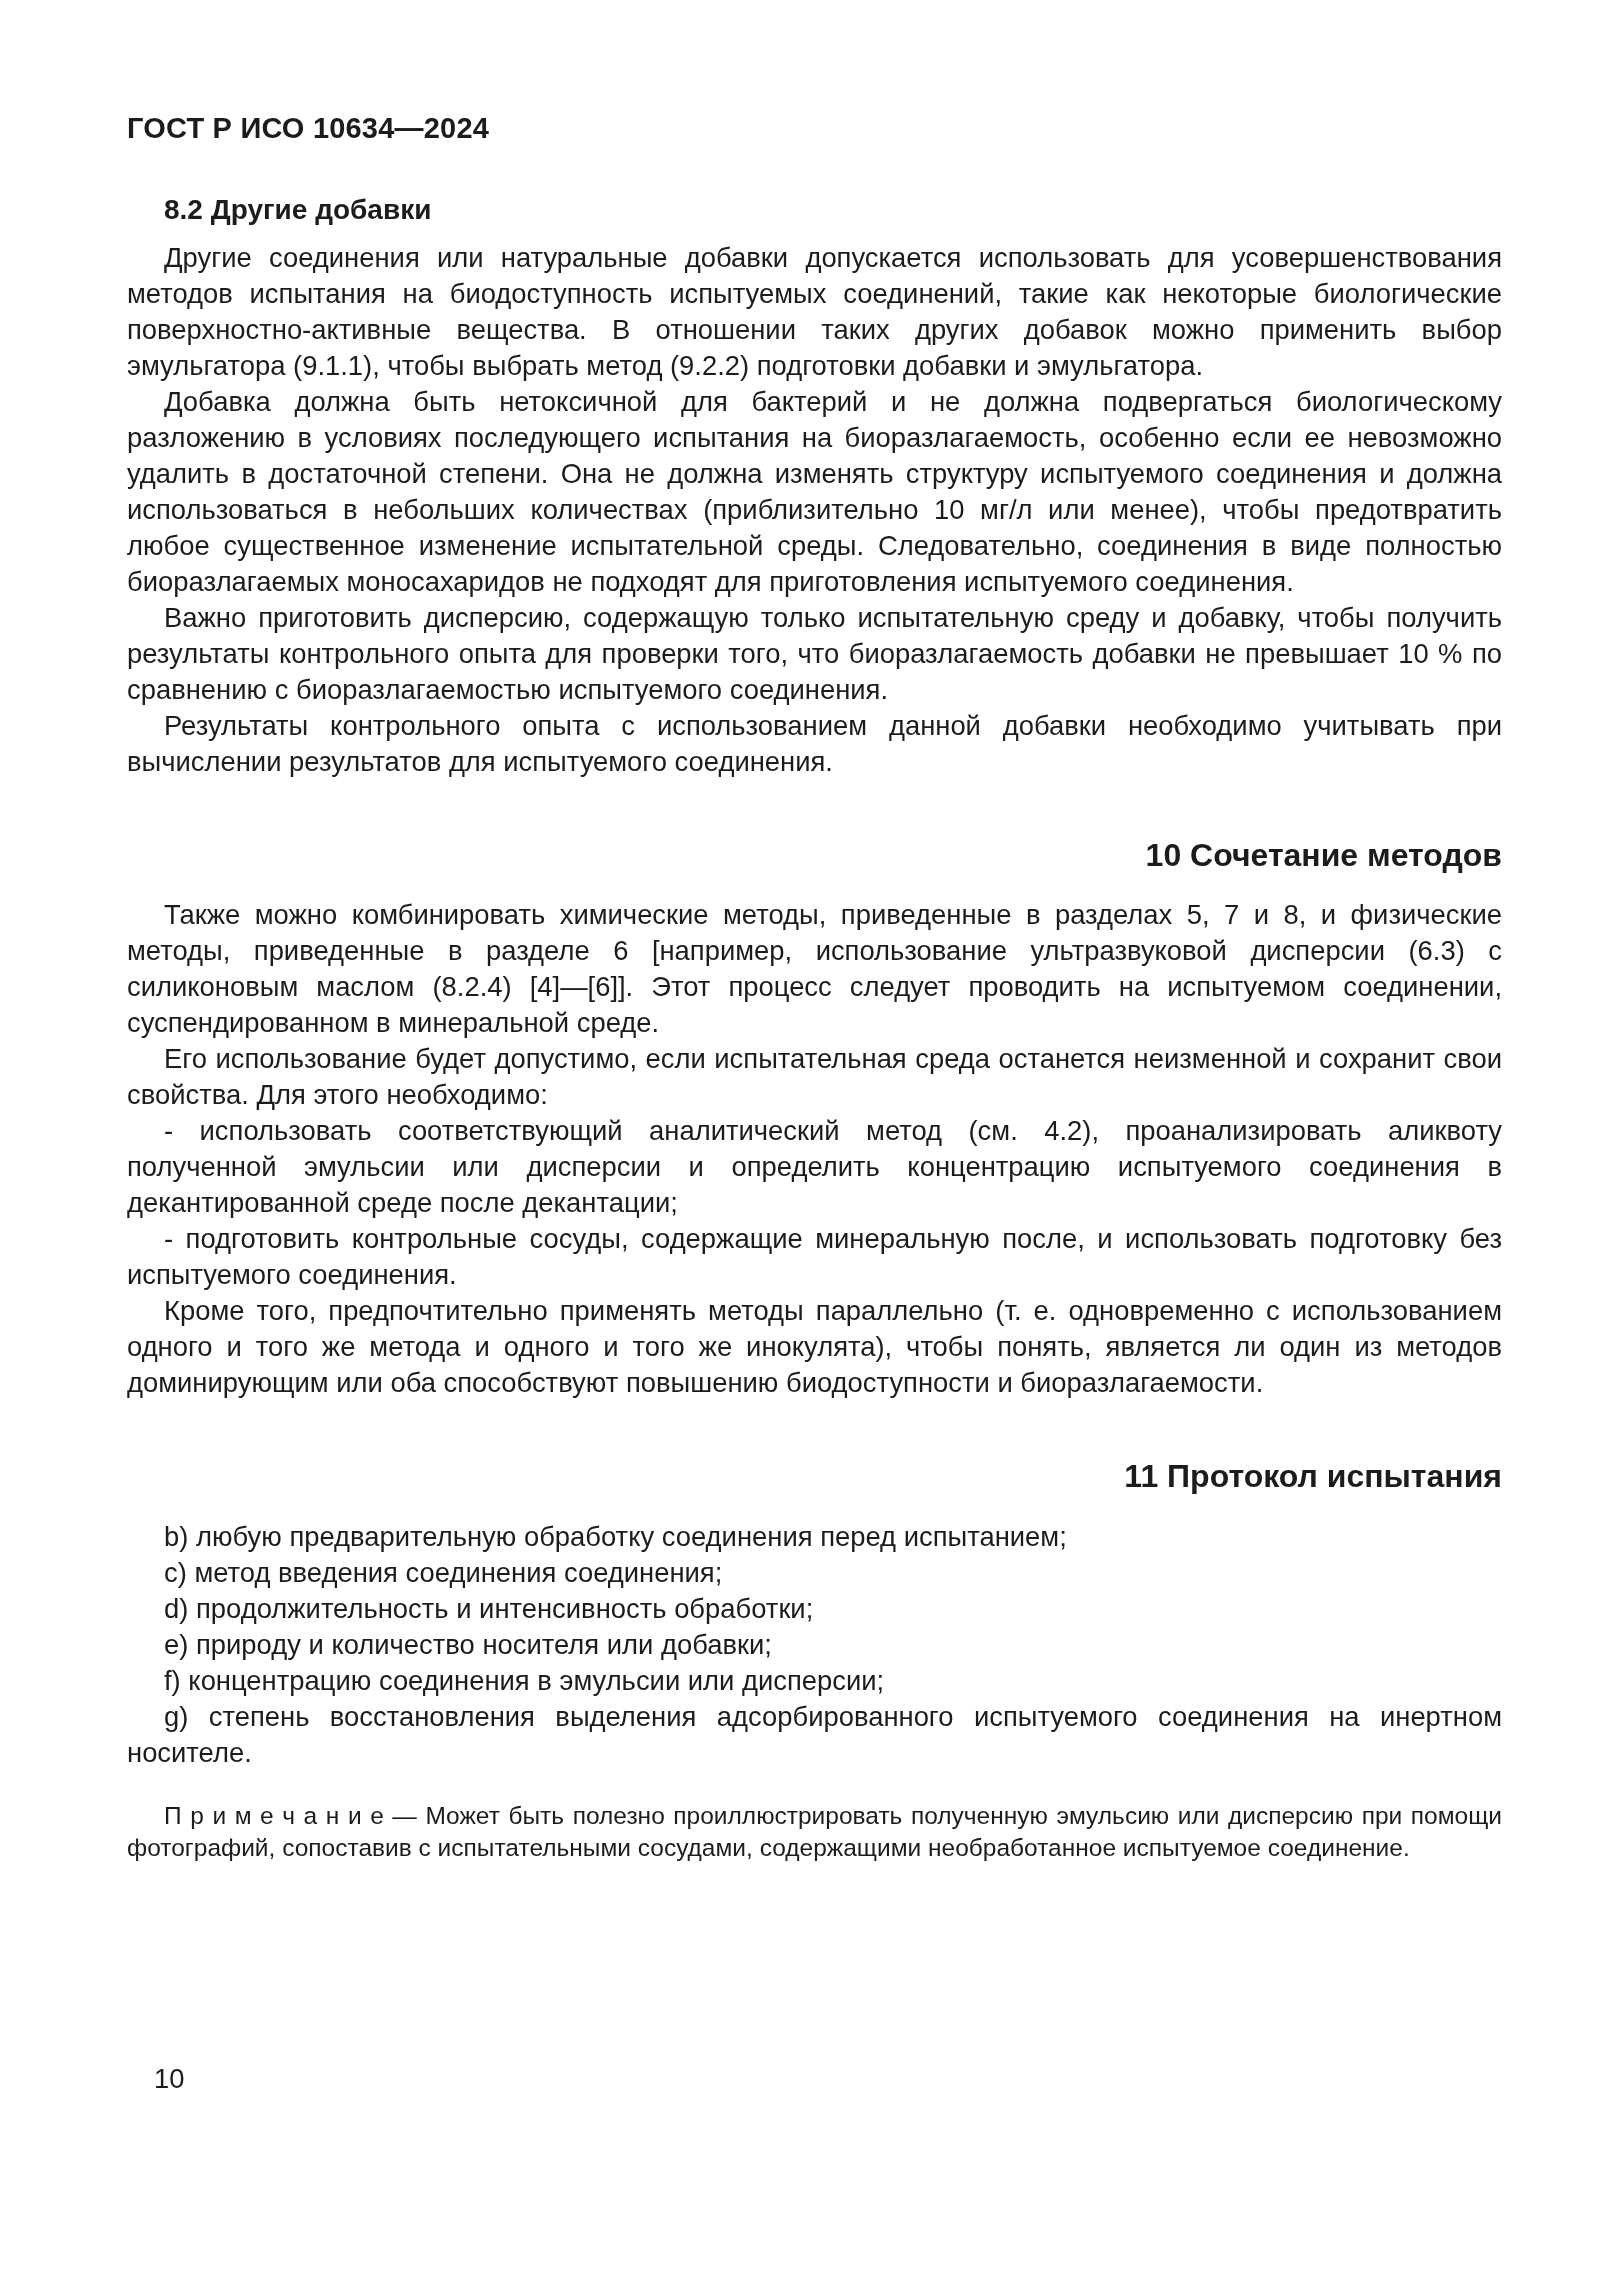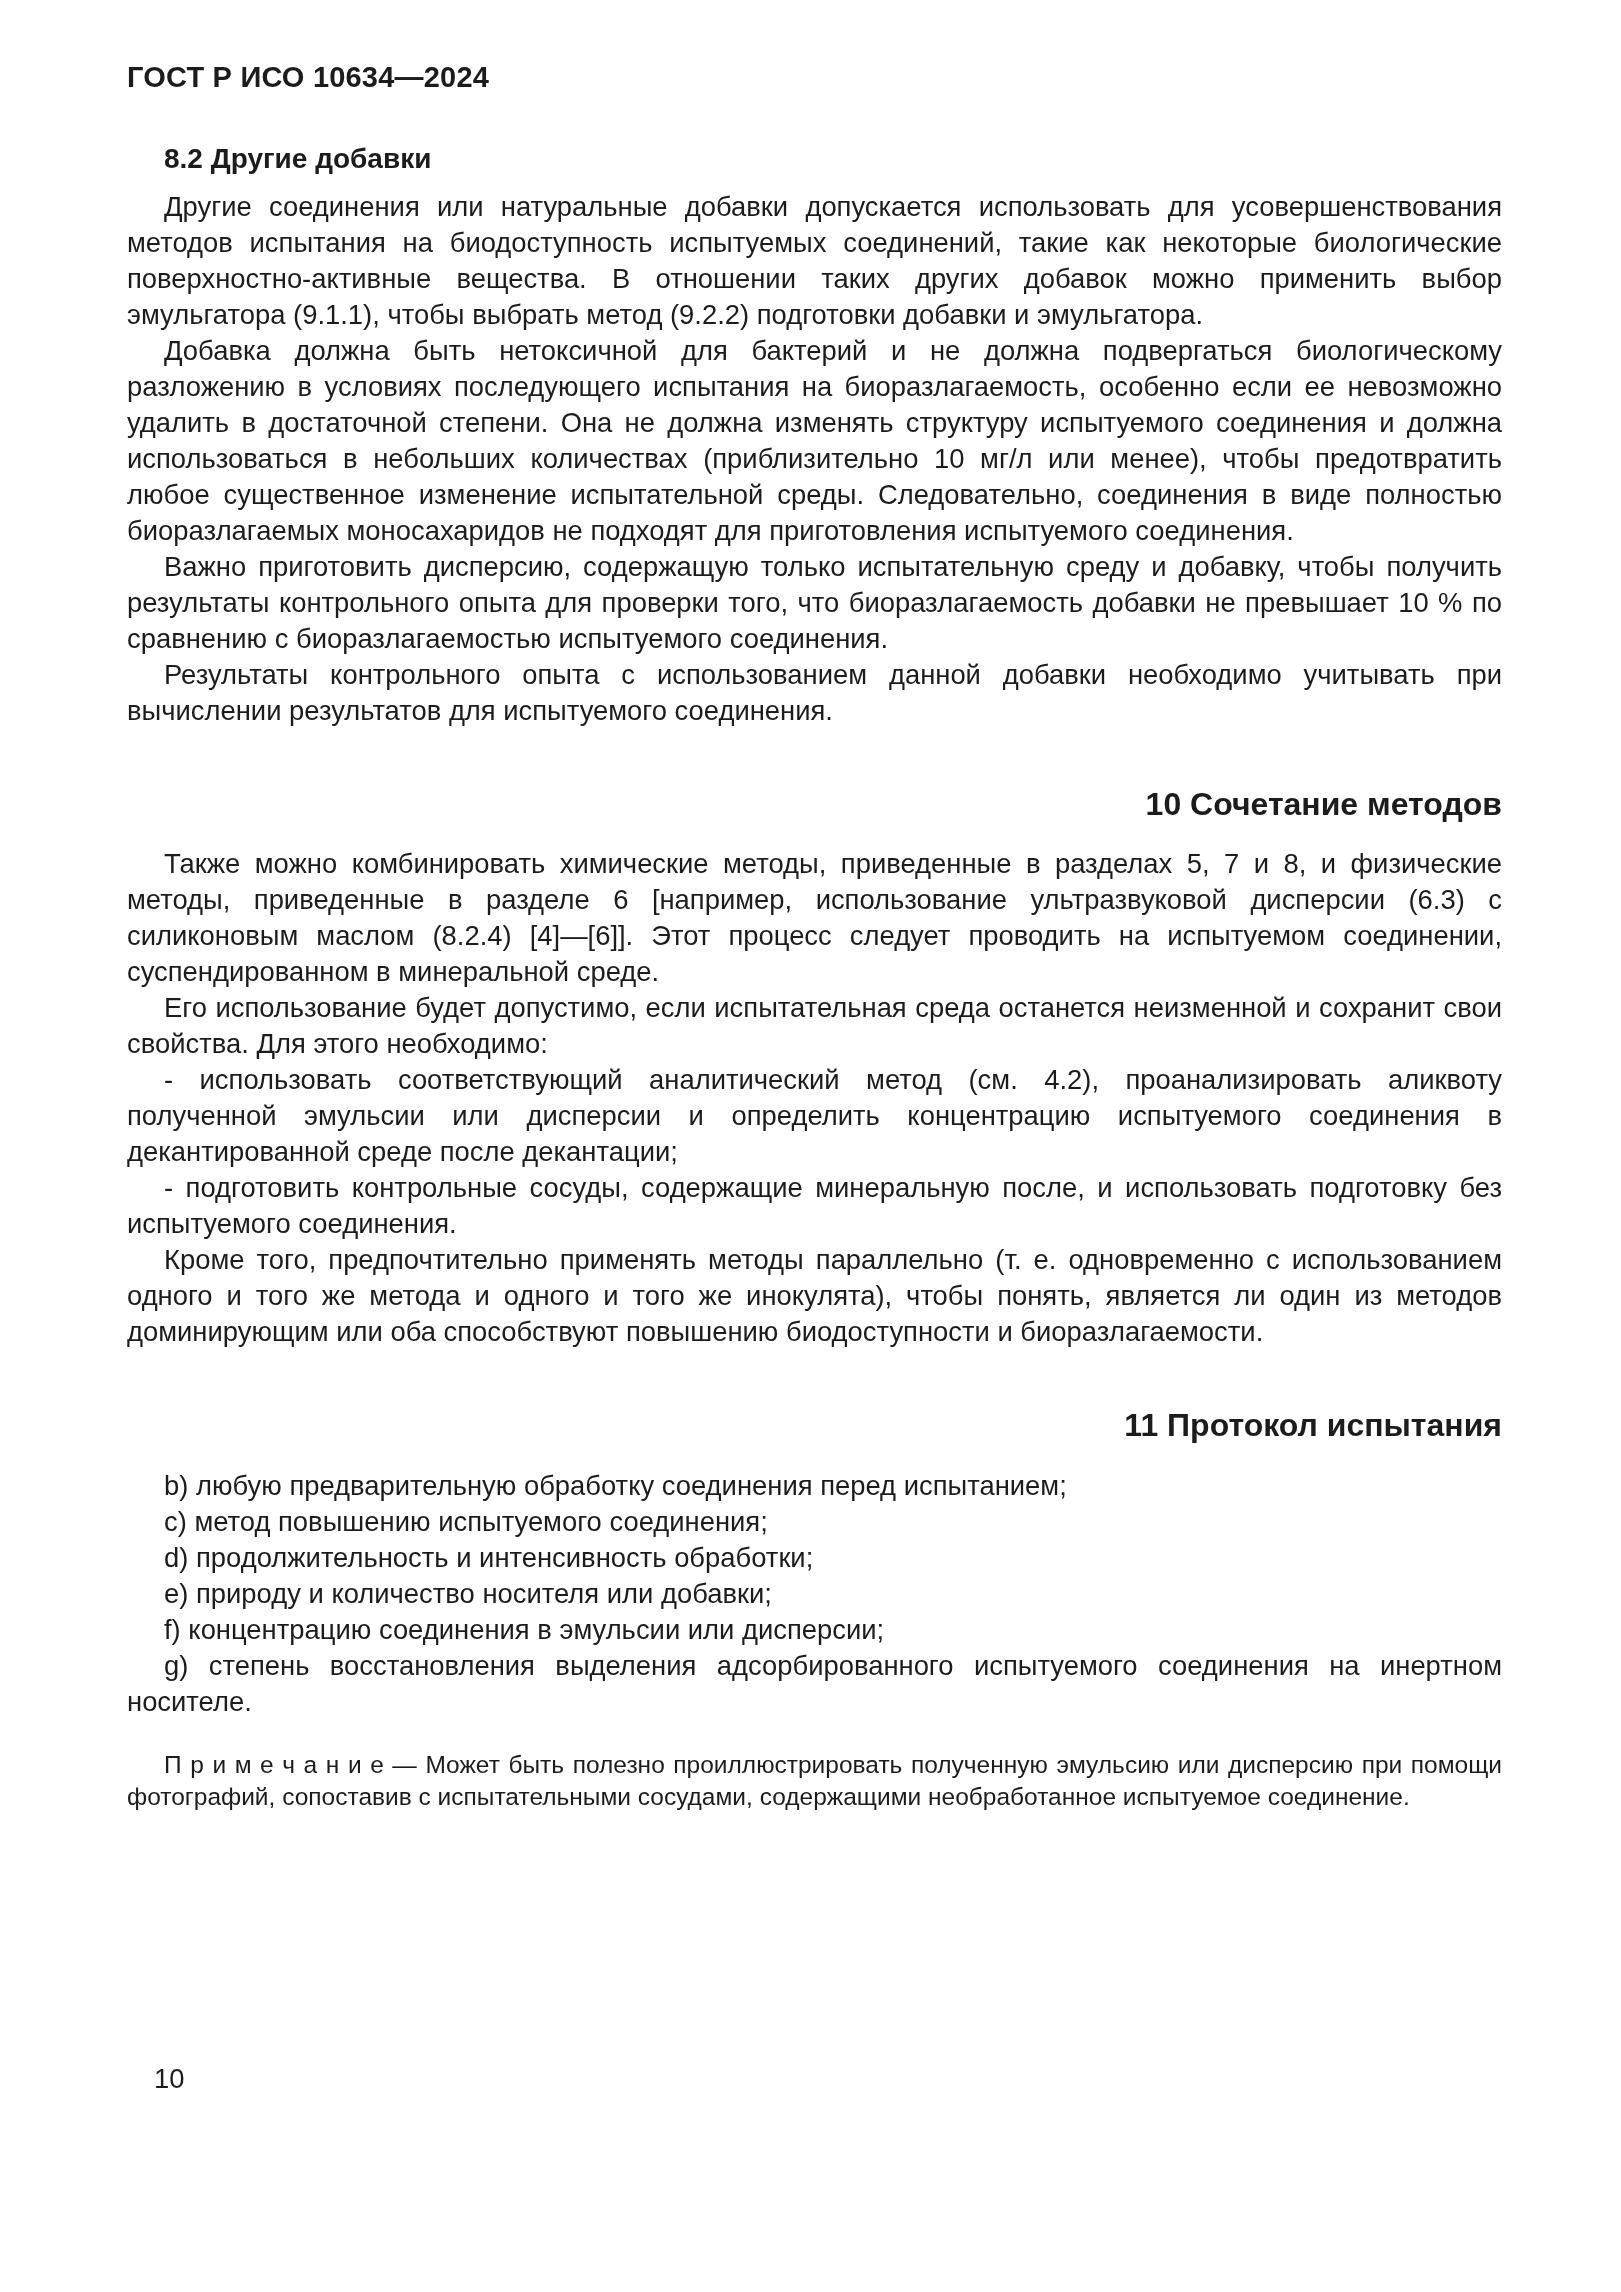--- a/index.html
+++ b/index.html
@@ -5,21 +5,21 @@
   * { margin: 0; padding: 0; box-sizing: border-box; }
   html, body { background: #ffffff; }
   .page {
     position: relative;
     width: 1621px;
     height: 2148px;
     margin: 0 auto;
     background: #ffffff;
     color: #1c1c1c;
     font-family: "Liberation Sans", "DejaVu Sans", sans-serif;
-    padding: 61px 119px 0 127px;
+    padding: 112px 119px 0 127px;
     overflow: hidden;
   }
   .running-header {
     font-size: 29px;
     font-weight: bold;
     letter-spacing: 0.2px;
   }
   .h3 {
     font-size: 28px;
     font-weight: bold;
@@ -72,21 +72,21 @@
 
     <p>Также можно комбинировать химические методы, приведенные в разделах 5, 7 и 8, и физические методы, приведенные в разделе 6 [например, использование ультразвуковой дисперсии (6.3) с силиконовым маслом (8.2.4) [4]—[6]]. Этот процесс следует проводить на испытуемом соединении, суспендированном в минеральной среде.</p>
     <p>Его использование будет допустимо, если испытательная среда останется неизменной и сохранит свои свойства. Для этого необходимо:</p>
     <p>- использовать соответствующий аналитический метод (см. 4.2), проанализировать аликвоту полученной эмульсии или дисперсии и определить концентрацию испытуемого соединения в декантированной среде после декантации;</p>
     <p>- подготовить контрольные сосуды, содержащие минеральную после, и использовать подготовку без испытуемого соединения.</p>
     <p>Кроме того, предпочтительно применять методы параллельно (т. е. одновременно с использованием одного и того же метода и одного и того же инокулята), чтобы понять, является ли один из методов доминирующим или оба способствуют повышению биодоступности и биоразлагаемости.</p>
 
     <div class="h2">11 Протокол испытания</div>
 
     <p class="list-item">b) любую предварительную обработку соединения перед испытанием;</p>
-    <p class="list-item">c) метод повышению испытуемого соединения;</p>
+    <p class="list-item">c) метод введения соединения соединения;</p>
     <p class="list-item">d) продолжительность и интенсивность обработки;</p>
     <p class="list-item">e) природу и количество носителя или добавки;</p>
     <p class="list-item">f) концентрацию соединения в эмульсии или дисперсии;</p>
     <p class="list-item">g) степень восстановления выделения адсорбированного испытуемого соединения на инертном носителе.</p>
 
     <p class="note">П р и м е ч а н и е  — Может быть полезно проиллюстрировать полученную эмульсию или дисперсию при помощи фотографий, сопоставив с испытательными сосудами, содержащими необработанное испытуемое соединение.</p>
 
   </div>
 
   <div class="page-number">10</div>

